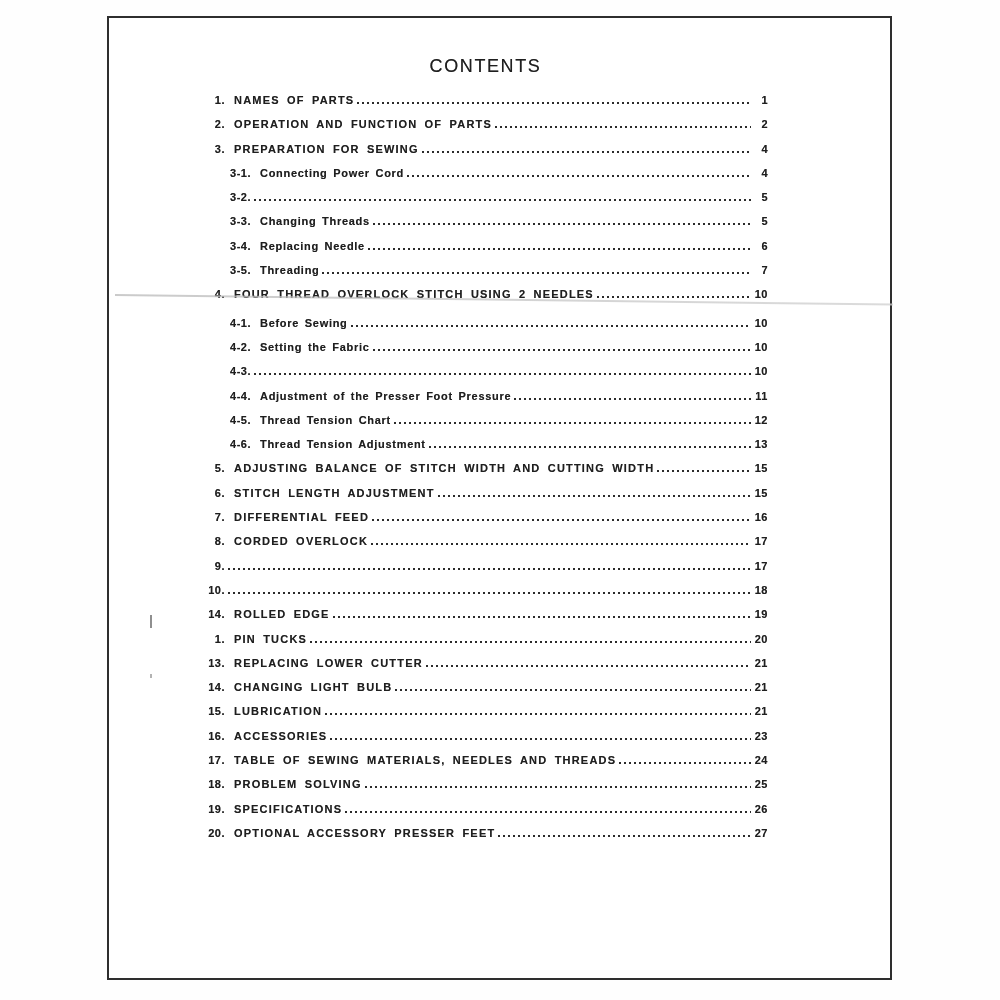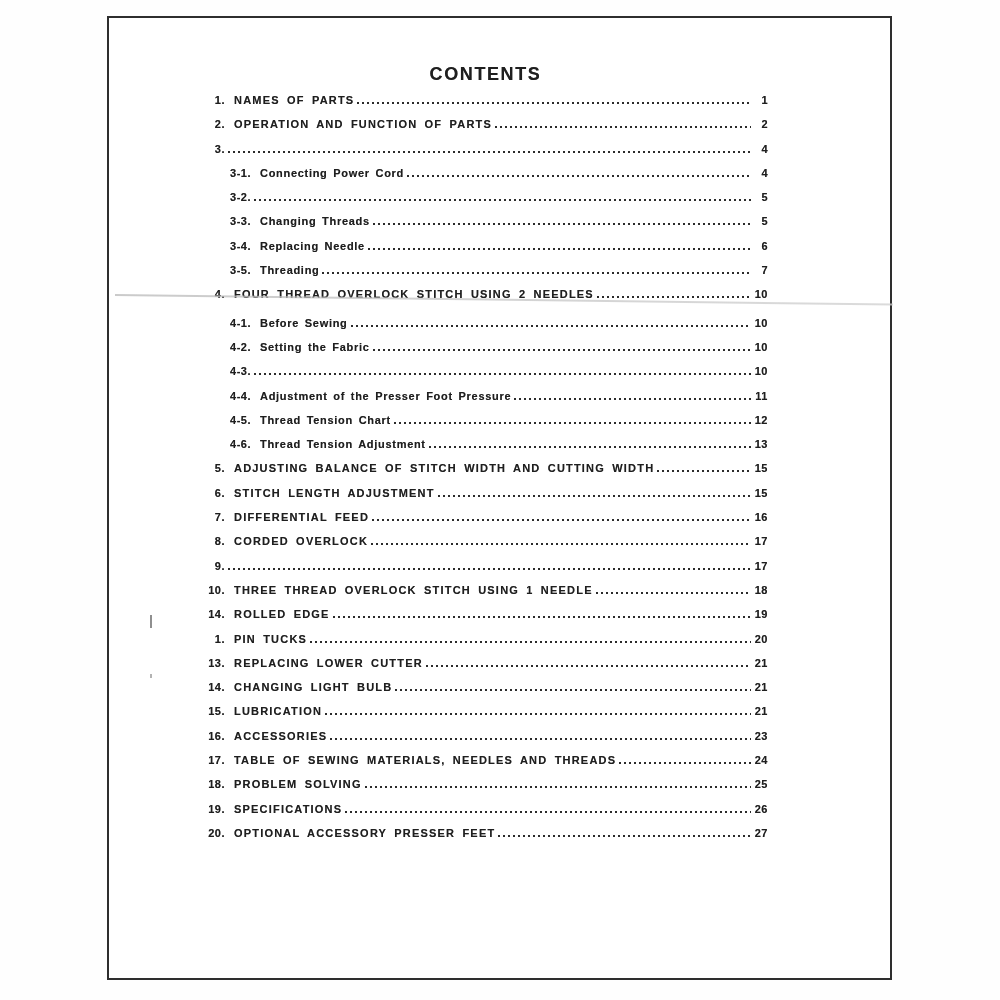--- a/index.html
+++ b/index.html
@@ -4,22 +4,22 @@
 <style>
   html,body{margin:0;padding:0;width:1000px;height:1000px;background:#fefefe;}
   body{position:relative;font-family:"Liberation Sans",sans-serif;overflow:hidden;}
 
   .sheet{
     position:absolute;left:107px;top:16px;width:781px;height:960px;
     border:2px solid var(--page_border,#2e2e2e);background:#fff;
   }
 
   .title{
-    position:absolute;left:94px;right:122px;top:38px;margin:8px;
-    text-align:center;font-size:18px;font-weight:bold;letter-spacing:1.6px;
+    position:absolute;left:94px;right:122px;top:38px;margin:0;
+    text-align:center;font-size:18px;font-weight:normal;letter-spacing:1.6px;
     color:var(--ink,#1f1f1f);text-shadow:0 0 .5px rgba(0,0,0,.55);
   }
 
   .toc{position:absolute;left:94px;right:122px;top:70px;}
 
   .row{
     display:flex;align-items:baseline;height:24.3px;line-height:24.3px;
     font-size:11px;font-weight:bold;color:var(--ink,#1f1f1f);
     white-space:nowrap;text-shadow:0 0 .5px rgba(0,0,0,.5);
   }
@@ -57,20 +57,21 @@
     <span class="pageno">1</span>
   </div>
       <div class="row">
     <span class="num">2.</span>
     <span class="label">OPERATION AND FUNCTION OF PARTS</span>
     <span class="leader"></span>
     <span class="pageno">2</span>
   </div>
       <div class="row">
     <span class="num">3.</span>
+    <span class="label">PREPARATION FOR SEWING</span>
     <span class="leader"></span>
     <span class="pageno">4</span>
   </div>
       <div class="row sub">
     <span class="num">3-1.</span>
     <span class="label">Connecting Power Cord</span>
     <span class="leader"></span>
     <span class="pageno">4</span>
   </div>
       <div class="row sub">
@@ -161,21 +162,20 @@
     <span class="leader"></span>
     <span class="pageno">17</span>
   </div>
       <div class="row">
     <span class="num">9.</span>
     <span class="leader"></span>
     <span class="pageno">17</span>
   </div>
       <div class="row">
     <span class="num">10.</span>
-    <span class="label">THREE THREAD OVERLOCK STITCH USING 1 NEEDLE</span>
     <span class="leader"></span>
     <span class="pageno">18</span>
   </div>
       <div class="row">
     <span class="num">14.</span>
     <span class="label">ROLLED EDGE</span>
     <span class="leader"></span>
     <span class="pageno">19</span>
   </div>
       <div class="row">

